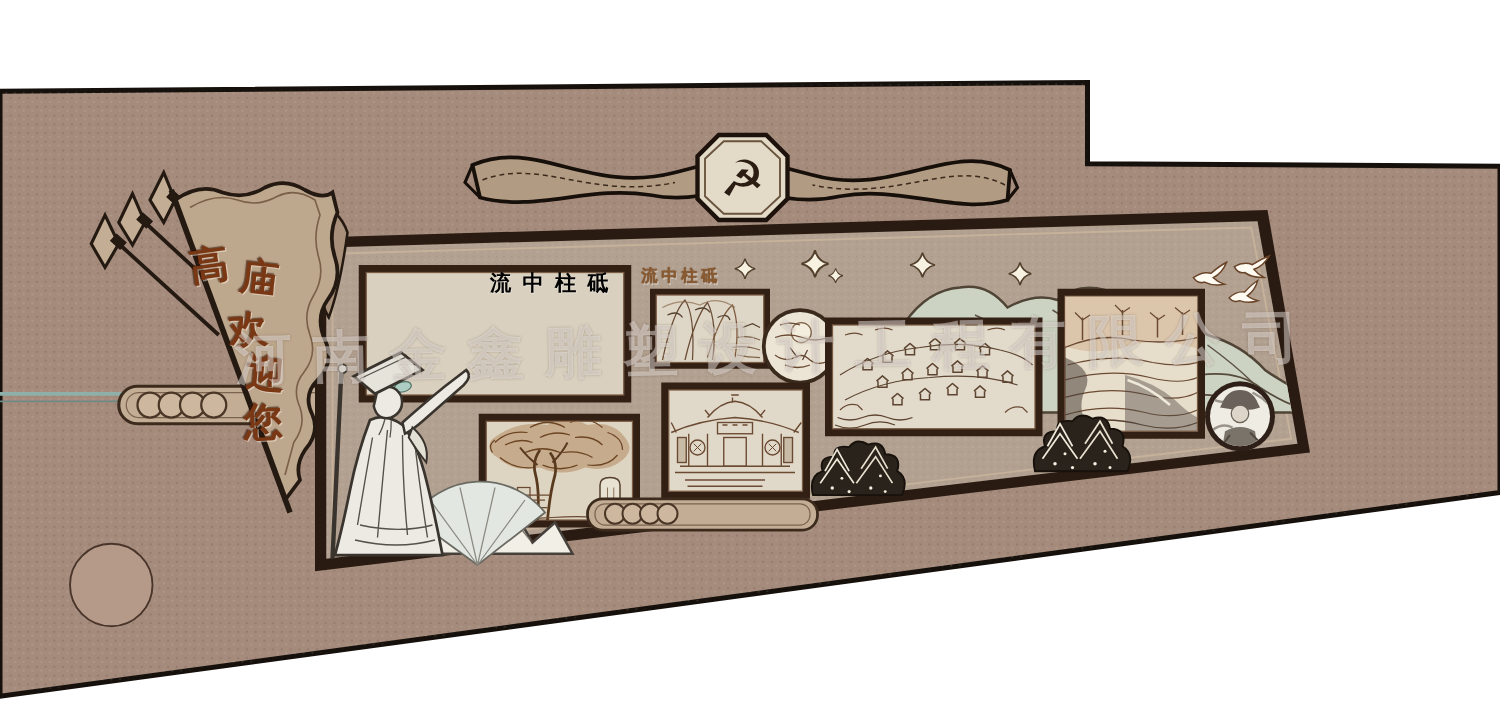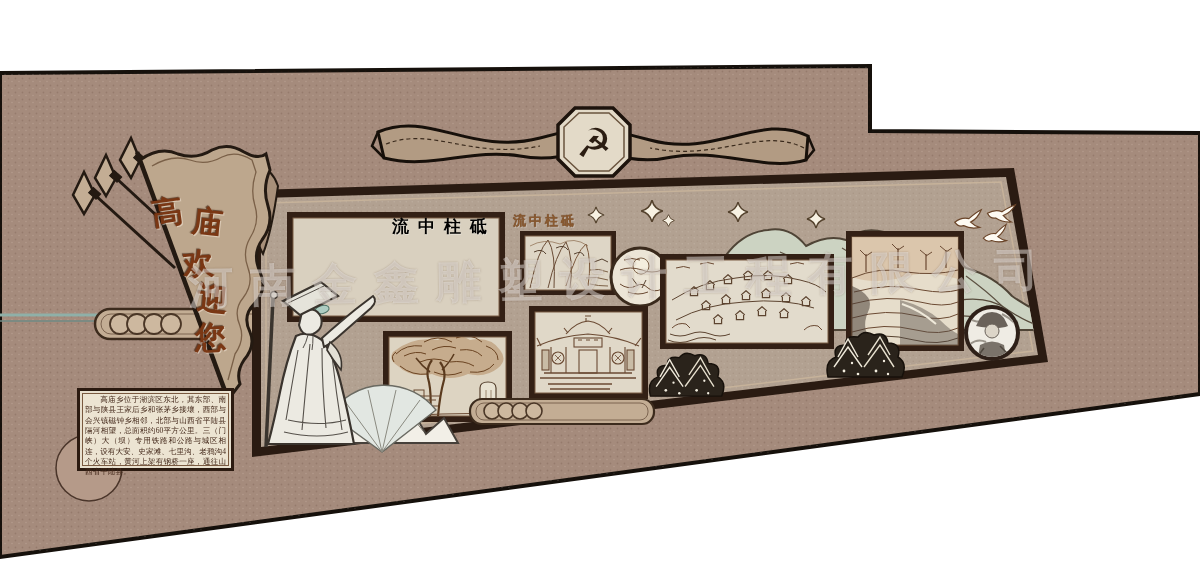--- a/index.html
+++ b/index.html
@@ -370,19 +370,16 @@
 <div class="overlay pennant-char" style="left:152px;top:197px;transform:rotate(-8deg);">高</div>
 <div class="overlay pennant-char" style="left:192px;top:207px;transform:rotate(6deg);">庙</div>
 <div class="overlay pennant-char" style="left:183px;top:248px;transform:rotate(-4deg);">欢</div>
 <div class="overlay pennant-char" style="left:197px;top:284px;transform:rotate(5deg);">迎</div>
 <div class="overlay pennant-char" style="left:195px;top:322px;transform:rotate(-3deg);">您</div>
 
 <div class="overlay dam-title">流中柱砥</div>
 
 <div class="overlay guzhan-title">流中柱砥</div>
 
-<div class="overlay intro-box">
-  <p class="intro-text">高庙乡位于湖滨区东北，其东部、南部与陕县王家后乡和张茅乡接壤，西部与会兴镇磁钟乡相邻，北部与山西省平陆县隔河相望，总面积约60平方公里。三（门峡）大（坝）专用铁路和公路与城区相连，设有大安、史家滩、七里沟、老鸦沟4个火车站，黄河上架有钢桥一座，通往山西省平陆县。</p>
+
+<div class="overlay watermark">河南金鑫雕塑设计工程有限公司</div>
+
 </div>
 
-<div class="overlay watermark">河南金鑫雕塑设计工程有限公司</div>
-
-</div>
-
 </body></html>

